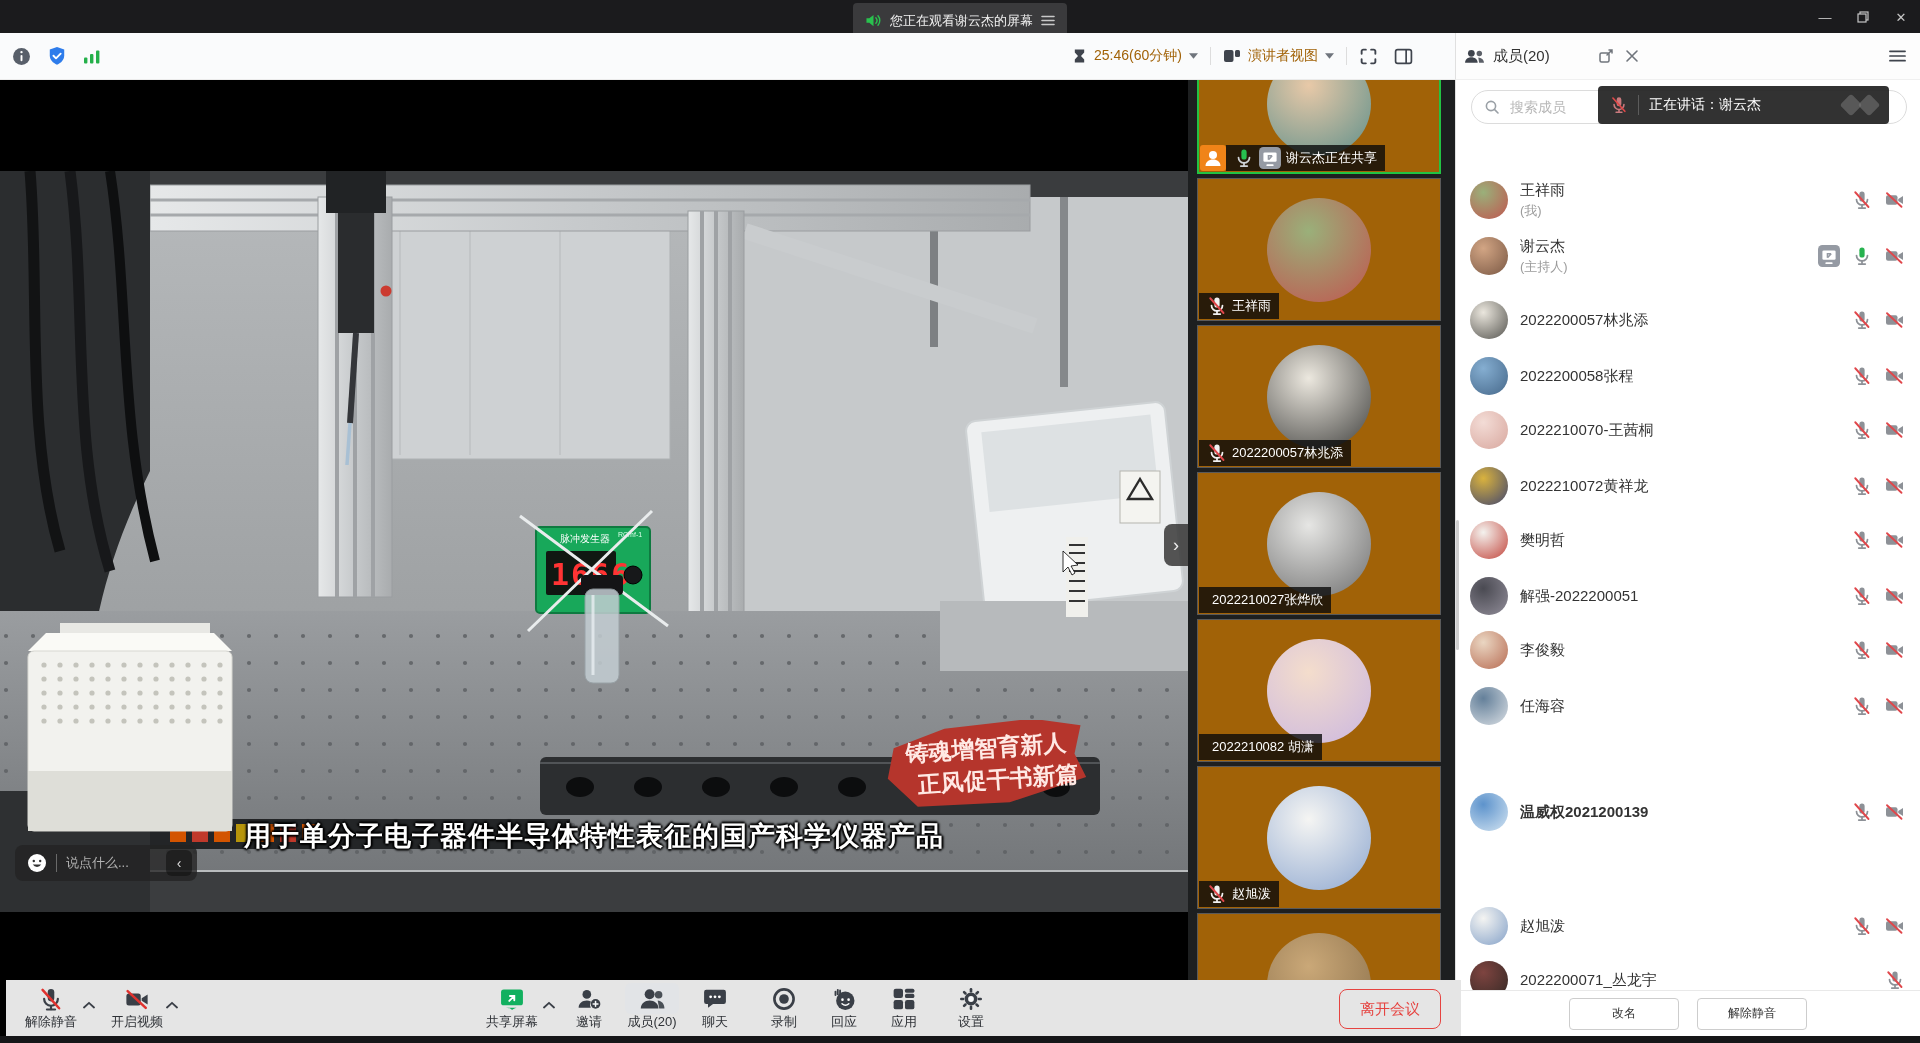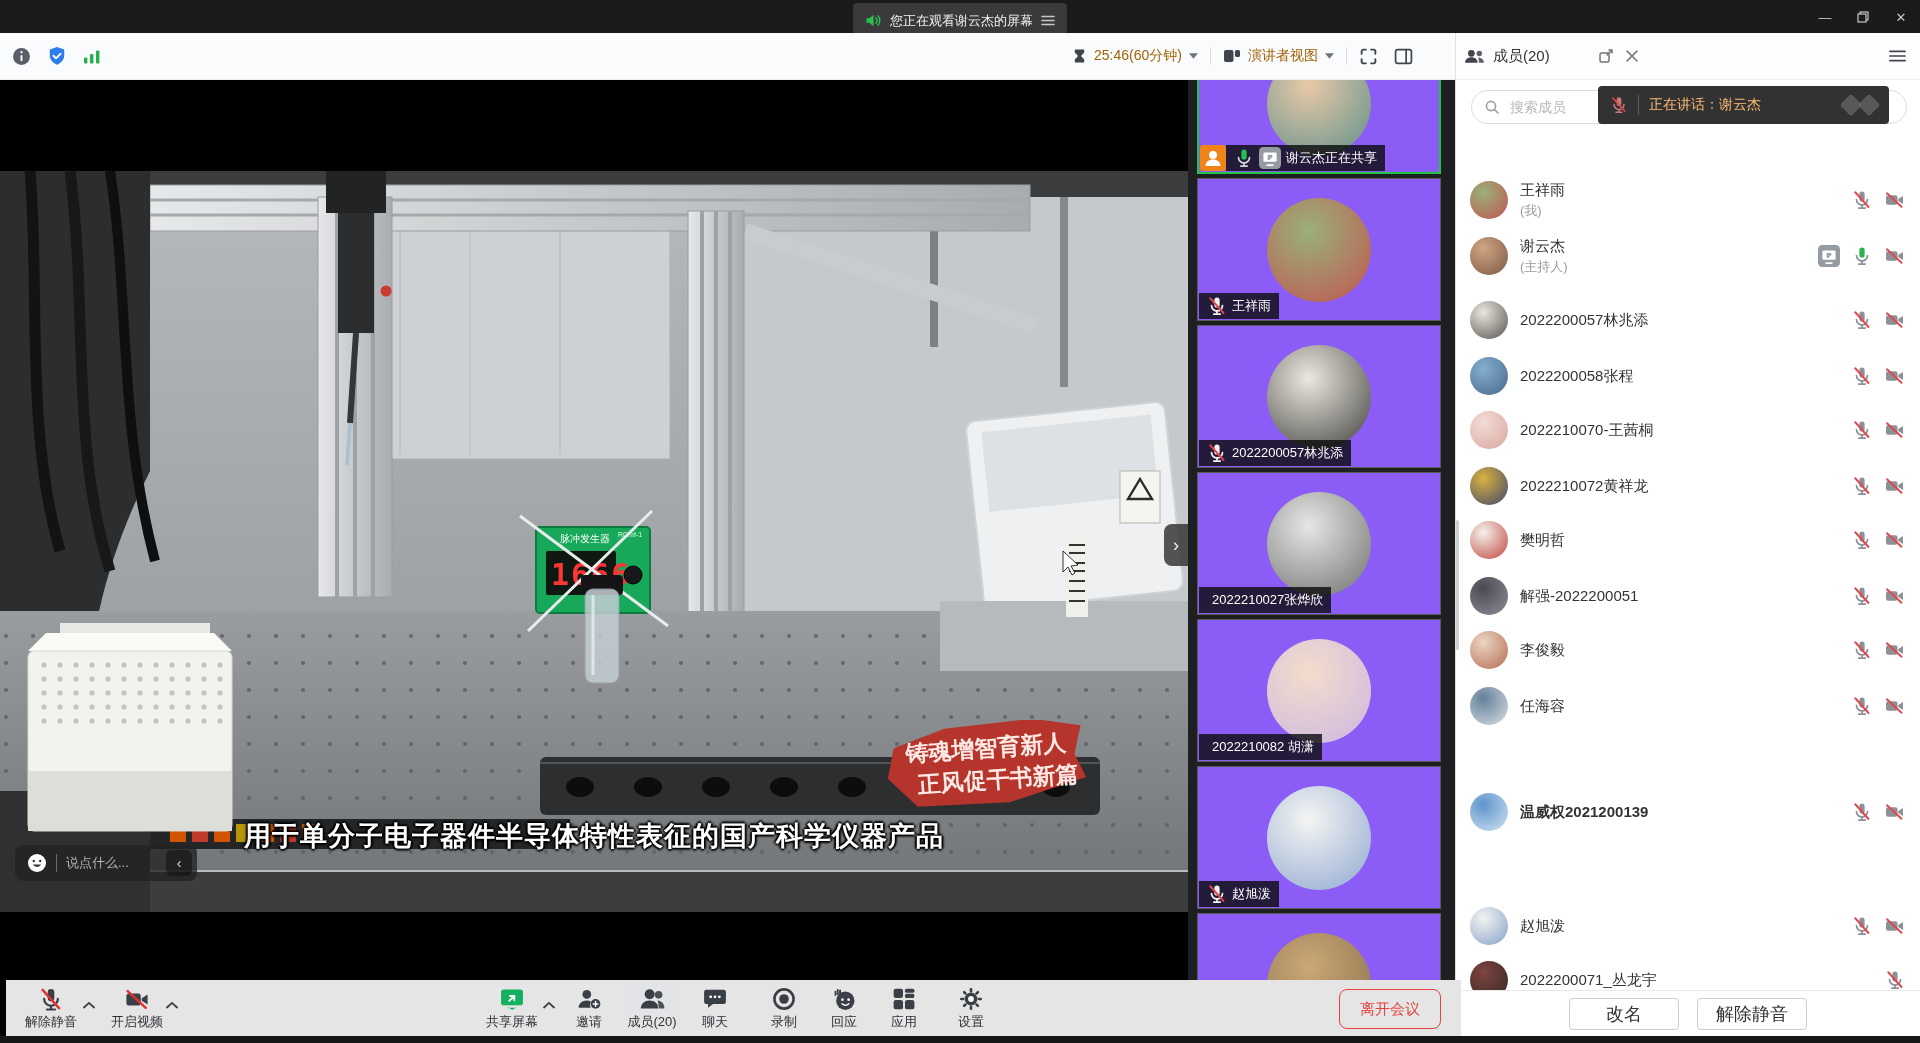--- a/index.html
+++ b/index.html
@@ -34,52 +34,52 @@
   #chat-pill .sep{width:1px;height:18px;background:#6a6a6a;}
   #chat-pill .hint{color:#b2b2b2;font-size:13px;flex:1;white-space:nowrap;}
   #chat-collapse{width:26px;height:26px;background:rgba(15,15,15,.55);border-radius:6px;color:#ddd;
     display:flex;align-items:center;justify-content:center;font-size:14px;}
   #expand-tab{left:1164px;top:444px;width:24px;height:42px;background:rgba(55,55,55,.85);border-radius:8px 0 0 8px;
     color:#eee;display:flex;align-items:center;justify-content:center;font-size:18px;}
   #stamp{left:885px;top:640px;}
 
   
   #strip{left:1188px;top:80px;width:267px;height:900px;background:#1d1f20;overflow:hidden;}
-  .thumb{position:absolute;left:9px;width:244px;height:143px;background:#8b5cf6;border:1px solid #5a5a5a;
+  .thumb{position:absolute;left:9px;width:244px;height:143px;background:#a16207;border:1px solid #5a5a5a;
     box-sizing:border-box;overflow:hidden;}
   .thumb.active{border:2px solid #23c343;}
   .tav{position:absolute;left:50%;top:19px;transform:translateX(-50%);width:104px;height:104px;border-radius:50%;}
   .tlabel{position:absolute;left:1px;bottom:1px;background:rgba(10,10,10,.8);color:#fff;font-size:13px;
     padding:0 8px;height:26px;display:flex;align-items:center;gap:5px;white-space:nowrap;max-width:230px;}
   .tbadge{position:absolute;left:1px;bottom:1px;width:26px;height:26px;}
   .thumb.active .tlabel{left:27px;}
 
   
   #panel{left:1455px;top:80px;width:465px;height:910px;background:#fff;border-left:1px solid #e0e0e0;box-sizing:border-box;}
   #search-wrap{left:15px;top:10px;width:436px;height:34px;border:1px solid #dcdcdc;border-radius:17px;background:#fff;
     display:flex;align-items:center;padding:0 12px;box-sizing:border-box;gap:8px;}
   #search-input{border:none;outline:none;flex:1;font-size:14px;color:#333;background:transparent;}
   #search-input::placeholder{color:#b8b8b8;}
   #toast{left:142px;top:6px;width:291px;height:38px;background:rgba(33,33,33,.92);border-radius:4px;
     display:flex;align-items:center;padding:0 12px;box-sizing:border-box;gap:10px;}
   #toast .sep{width:1px;height:20px;background:#5c5c5c;}
-  #toast .ttxt{color:#fdba74;font-size:14px;white-space:nowrap;}
+  #toast .ttxt{color:#ffffff;font-size:14px;white-space:nowrap;}
   .wm{width:16px;height:16px;background:#787878;opacity:.55;border-radius:3px;transform:rotate(45deg);}
   #member-list{left:0;top:52px;width:465px;height:858px;overflow:hidden;}
   .mrow{position:absolute;left:0;width:100%;height:44px;display:flex;align-items:center;
     padding:0 16px 0 14px;box-sizing:border-box;}
   .avatar{width:38px;height:38px;border-radius:50%;flex:none;margin-right:12px;}
   .mtext{display:flex;flex-direction:column;justify-content:center;}
   .mname{font-size:15px;color:#333;white-space:nowrap;}
   .msub{font-size:13px;color:#9b9b9b;margin-top:2px;}
   .micons{margin-left:auto;display:flex;align-items:center;gap:12px;}
   #scroll-thumb{left:0;top:440px;width:3px;height:130px;background:#cfcfcf;border-radius:2px;}
   #panel-footer{left:1455px;top:990px;width:465px;height:46px;background:#fff;border-left:1px solid #e0e0e0;
     border-top:1px solid #e9e9e9;box-sizing:border-box;display:flex;align-items:center;justify-content:center;gap:18px;}
-  .pf-btn{width:110px;height:32px;border:1px solid #cdcdcd;border-radius:4px;background:#fff;font-size:18px;color:#333;
+  .pf-btn{width:110px;height:32px;border:1px solid #cdcdcd;border-radius:4px;background:#fff;font-size:12px;color:#333;
     display:flex;align-items:center;justify-content:center;font-family:inherit;}
 
   
   #bottombar{left:6px;top:980px;width:1455px;height:56px;background:#e5e5e5;}
   .bitem{position:absolute;top:0;width:90px;height:56px;}
   .bitem .ico{position:absolute;left:50%;top:7px;transform:translateX(-50%);z-index:1;}
   .bitem .blabel{position:absolute;left:0;bottom:5px;width:100%;text-align:center;font-size:13px;color:#2f3237;white-space:nowrap;}
   .bitem .activebg{position:absolute;left:50%;top:3px;transform:translateX(-50%);width:54px;height:31px;
     background:#e2e4e7;border-radius:6px;z-index:0;}
   .bchev{position:absolute;top:21px;width:12px;height:8px;}

